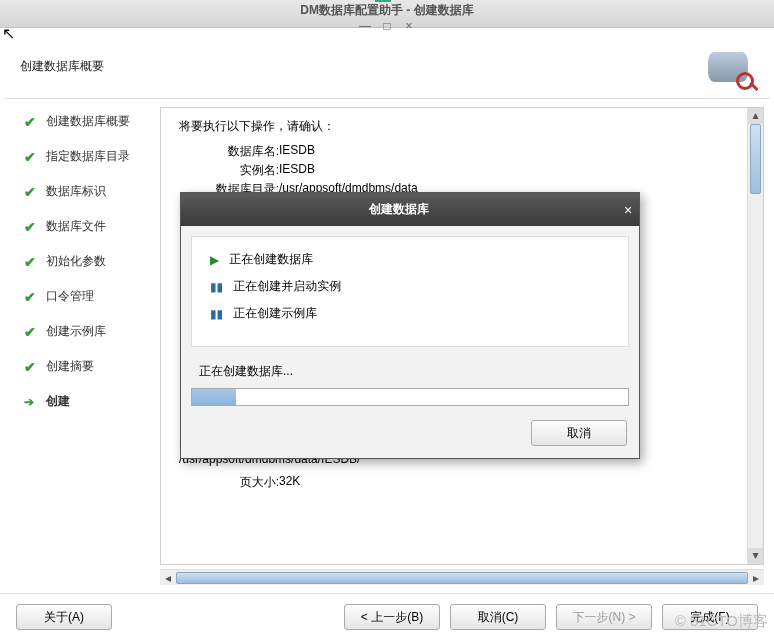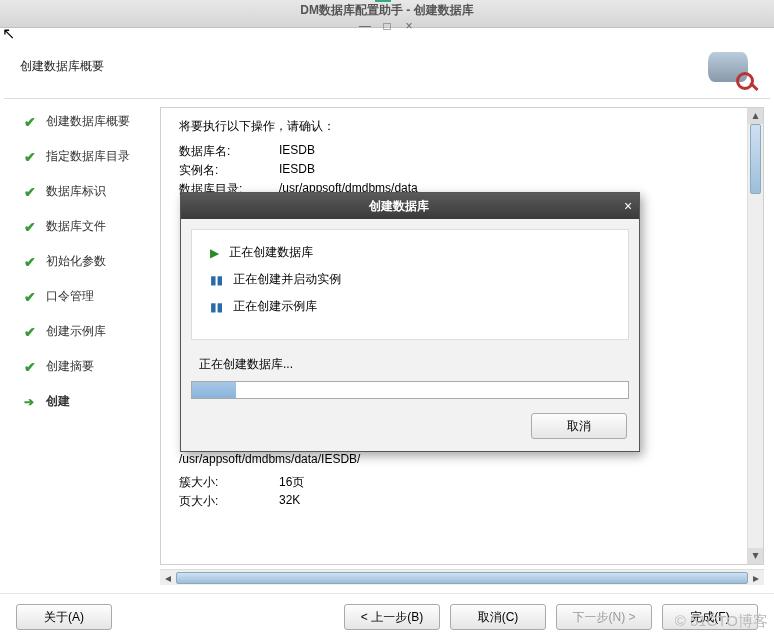--- a/index.html
+++ b/index.html
@@ -24,39 +24,39 @@
 .sidebar { width: 160px; padding: 14px 8px 0 24px; }
 .step { display: flex; align-items: center; gap: 8px; margin-bottom: 18px; color: #333; }
 .step .chk { color: #3a9a3a; font-weight: bold; width: 14px; font-size: 14px; }
 .step .arrow { color: #3a9a3a; font-weight: bold; width: 14px; }
 .step.current { font-weight: bold; }
 
 .main { flex: 1; border: 1px solid #cfcfcf; margin: 8px 10px 4px 0; position: relative; background: #fff; display:flex; }
 .main-inner { flex:1; padding: 10px 4px 10px 18px; overflow:hidden; }
 .confirm { margin-bottom: 8px; }
 .kv { display:flex; margin-bottom:2px; }
-.kv .k { width: 100px; }
+.kv .k { width: 100px; text-align: right; }
 .section { margin-top: 8px; }
 .scrollv { width: 16px; background: #eee; border-left:1px solid #ddd; position:relative; }
 .scrollv .arr { height:16px; background:#ddd; text-align:center; line-height:14px; color:#555; }
 .scrollv .thumb { position:absolute; top:16px; left:2px; right:2px; height:70px; background:linear-gradient(#cfe0f2,#9dbedb); border:1px solid #8ab; border-radius:2px; }
 .scrollh { height:16px; background:#eee; border-top:1px solid #ddd; display:flex; align-items:center; margin: 0 10px 8px 0; margin-left:0; }
 .scrollh .arr { width:16px; text-align:center; color:#555; }
 .scrollh .track { flex:1; position:relative; height:12px; }
 .scrollh .thumb { position:absolute; left:0; right:0; top:0; bottom:0; background:linear-gradient(#cfe0f2,#9dbedb); border:1px solid #8ab; border-radius:2px; }
 .scrollh-wrap { margin-left:160px; }
 
 .footer { display:flex; padding: 10px 16px; gap: 10px; border-top:1px solid #e5e5e5; }
 .footer .spacer { flex:1; }
 .btn { min-width: 96px; height: 26px; background: linear-gradient(#fdfdfd,#e5e5e5); border:1px solid #aaa; border-radius:3px; cursor:pointer; padding: 0 12px; }
 .btn[disabled] { color:#999; cursor:default; }
 
 .overlay { position:absolute; top:0; left:0; right:0; bottom:0; z-index:50; }
 .modal { position:absolute; left:180px; top:192px; width:460px; background:#f2f2f2; border:1px solid #555; box-shadow: 3px 4px 10px rgba(0,0,0,.35); }
-.modal .mtitle { height:26px; background:linear-gradient(#5a5a5a,#3a3a3a); color:#fff; display:flex; align-items:center; }
+.modal .mtitle { height:33px; background:linear-gradient(#5a5a5a,#3a3a3a); color:#fff; display:flex; align-items:center; }
 .modal .mtitle .t { flex:1; text-align:center; font-weight:bold; }
 .modal .mtitle .x { width:22px; text-align:center; cursor:pointer; font-size:14px; }
 .modal .mbody { background:#fff; margin:10px; border:1px solid #ddd; padding: 14px 18px; }
 .modal .line { display:flex; align-items:center; gap:10px; margin-bottom:10px; }
 .modal .play { color:#2a8a2a; }
 .modal .pause { color:#2a6aa8; }
 .modal .status { padding: 6px 10px 4px 18px; }
 .modal .pbar { height:18px; border:1px solid #aaa; margin: 4px 10px 10px 10px; background:#fff; position:relative; }
 .modal .pbar .fill { position:absolute; left:0; top:0; bottom:0; width:10%; background:linear-gradient(#a7c7e7,#8ab4dc); }
 .modal .mfoot { display:flex; justify-content:flex-end; padding: 4px 12px 12px 12px; }
@@ -141,24 +141,20 @@
           <span class="k">数据库目录:</span>
           <span>/usr/appsoft/dmdbms/data</span>
         </div>
 
       <div class="section">
         <div style="margin-top:240px;">ELOG:</div>
         <div>/usr/appsoft/dmdbms/data/IESDB/</div>
       </div>
       <div class="section">
         <div class="kv">
-            <span class="k">簇大小:</span>
-            <span>16页</span>
-          </div>
-        <div class="kv">
             <span class="k">页大小:</span>
             <span>32K</span>
           </div>
       </div>
     </div>
     <div class="scrollv">
       <div class="arr">▴</div>
       <div class="thumb"></div>
       <div class="arr" style="position:absolute;bottom:0;left:0;right:0;">▾</div>
     </div>

